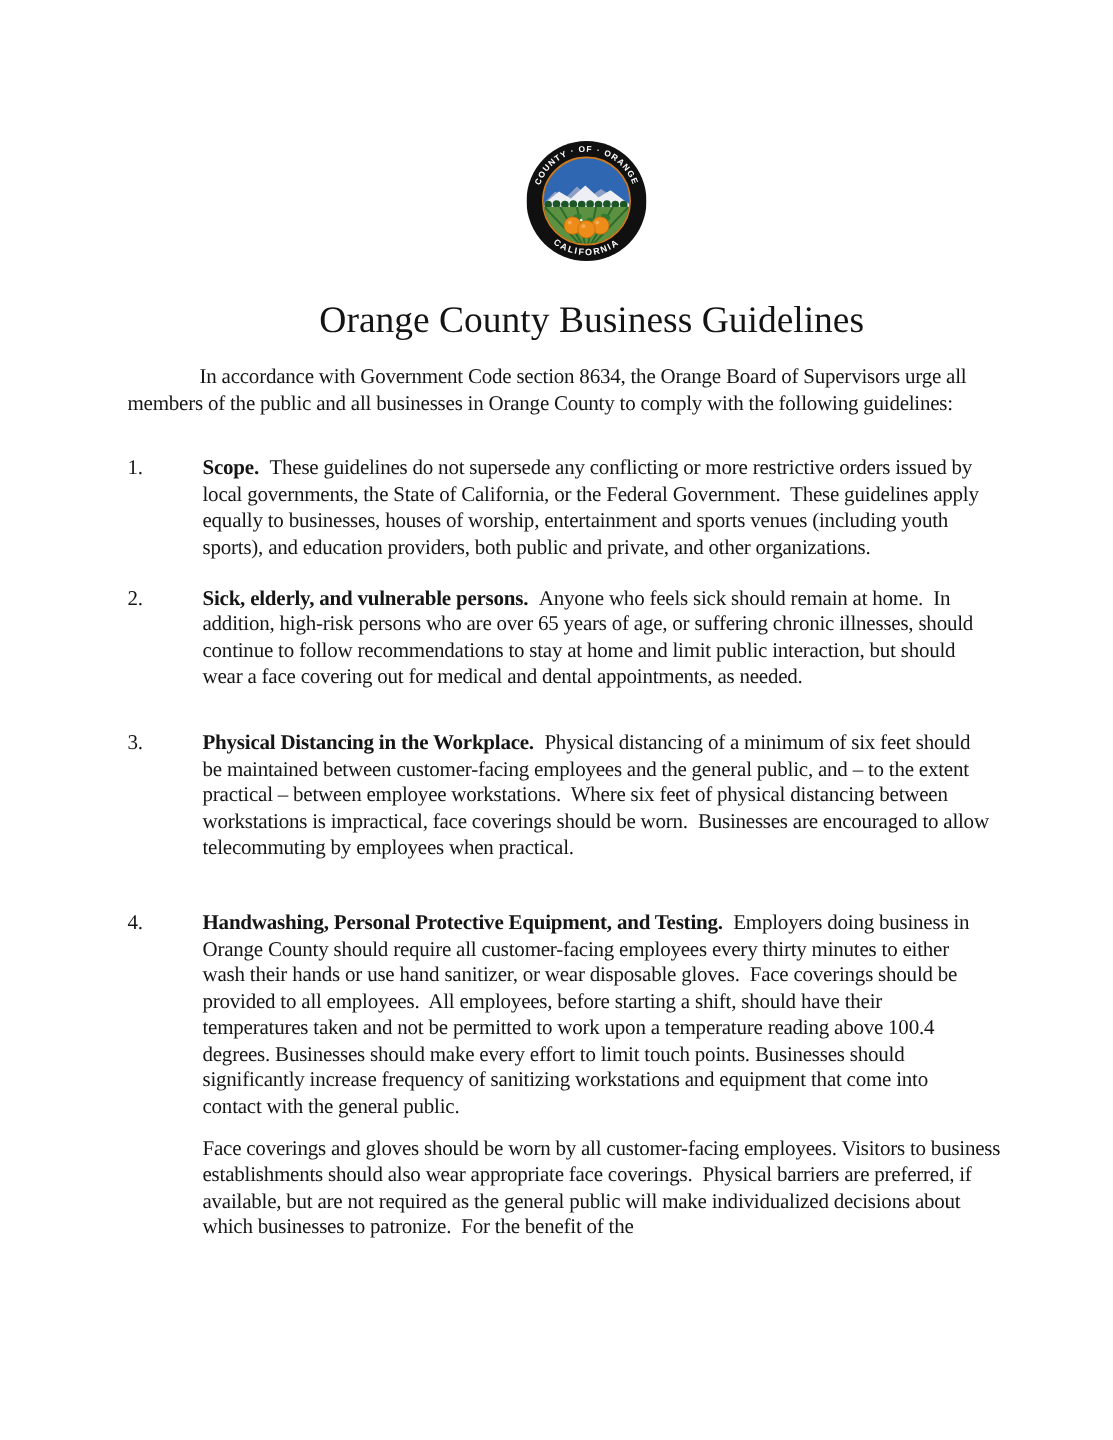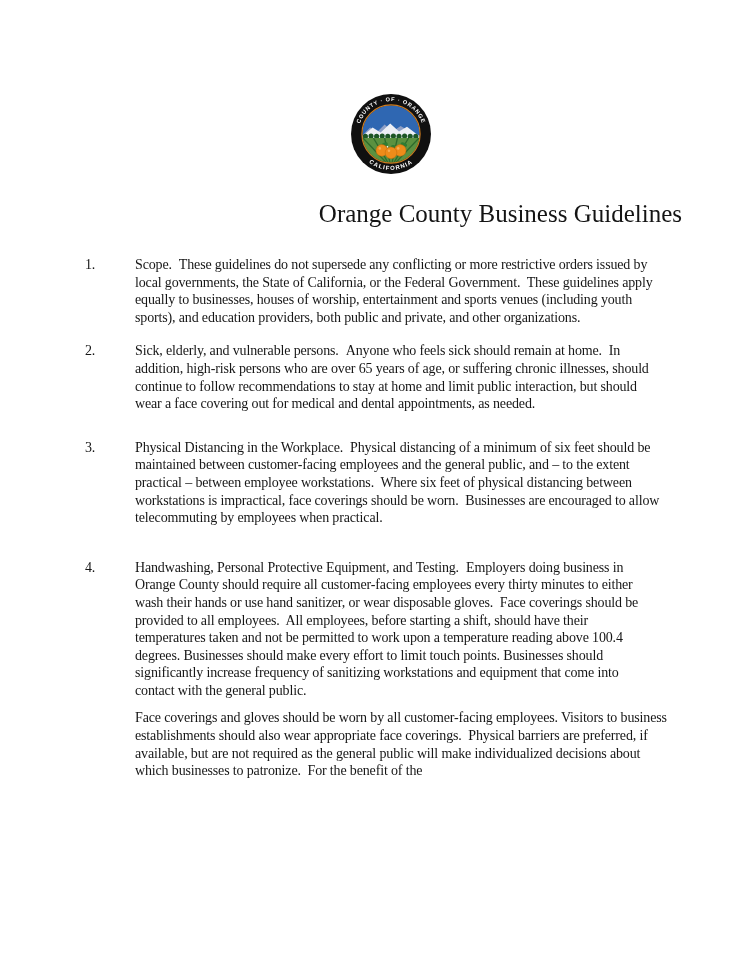--- a/index.html
+++ b/index.html
@@ -21,37 +21,37 @@
     width: 80px;
     height: 80px;
     margin-left: 266px; 
   }
   .seal svg { display: block; width: 80px; height: 80px; }
   .title {
     margin: 24px 0 0 0;
     width: 575px;
     position: relative;
     left: 22px;
-    text-align: right;
+    text-align: center;
     font-size: 25px;
     line-height: 32px;
     font-weight: normal;
     letter-spacing: 0;
     color: #141414;
   }
   .intro {
     margin: 13px 0 0 0;
     width: 575px;
     text-indent: 48px;
     white-space: pre-wrap;
   }
   .gitem { display: flex; align-items: flex-start; }
   .gitem .num { width: 50px; flex: none; }
   .gitem .itext { width: 535px; white-space: pre-wrap; }
-  .lead { font-weight: normal; margin-right: 7px; }
+  .lead { font-weight: bold; margin-right: 7px; }
   .m1 { margin-top: 26px; }
   .m2 { margin-top: 16px; }
   .m3 { margin-top: 26px; }
   .m4 { margin-top: 32px; }
   .cont {
     margin: 10px 0 0 50px;
     width: 535px;
     white-space: pre-wrap;
   }
   p { padding: 0; }
@@ -126,20 +126,21 @@
         <textPath href="#arcTop" startOffset="50%" text-anchor="middle">COUNTY · OF · ORANGE</textPath>
       </text>
       <text font-family="Liberation Sans, sans-serif" font-size="7.4" font-weight="bold" fill="#ffffff" letter-spacing="1.4">
         <textPath href="#arcBot" startOffset="50%" text-anchor="middle">CALIFORNIA</textPath>
       </text>
     </svg>
   </div>
 
   <h1 class="title">Orange County Business Guidelines</h1>
 
+  <p class="intro">In accordance with Government Code section 8634, the Orange Board of Supervisors urge all members of the public and all businesses in Orange County to comply with the following guidelines:</p>
 
   <div class="gitem m1">
     <div class="num">1.</div>
     <div class="itext"><span class="lead">Scope.</span><span>These guidelines do not supersede any conflicting or more restrictive orders issued by local governments, the State of California, or the Federal Government.  These guidelines apply equally to businesses, houses of worship, entertainment and sports venues (including youth sports), and education providers, both public and private, and other organizations.</span></div>
   </div>
 
   <div class="gitem m2">
     <div class="num">2.</div>
     <div class="itext"><span class="lead">Sick, elderly, and vulnerable persons.</span><span>Anyone who feels sick should remain at home.  In addition, high-risk persons who are over 65 years of age, or suffering chronic illnesses, should continue to follow recommendations to stay at home and limit public interaction, but should wear a face covering out for medical and dental appointments, as needed.</span></div>
   </div>

